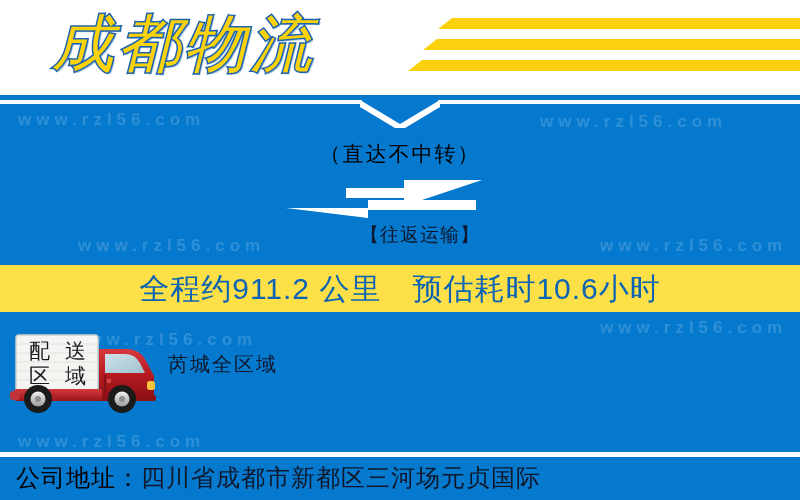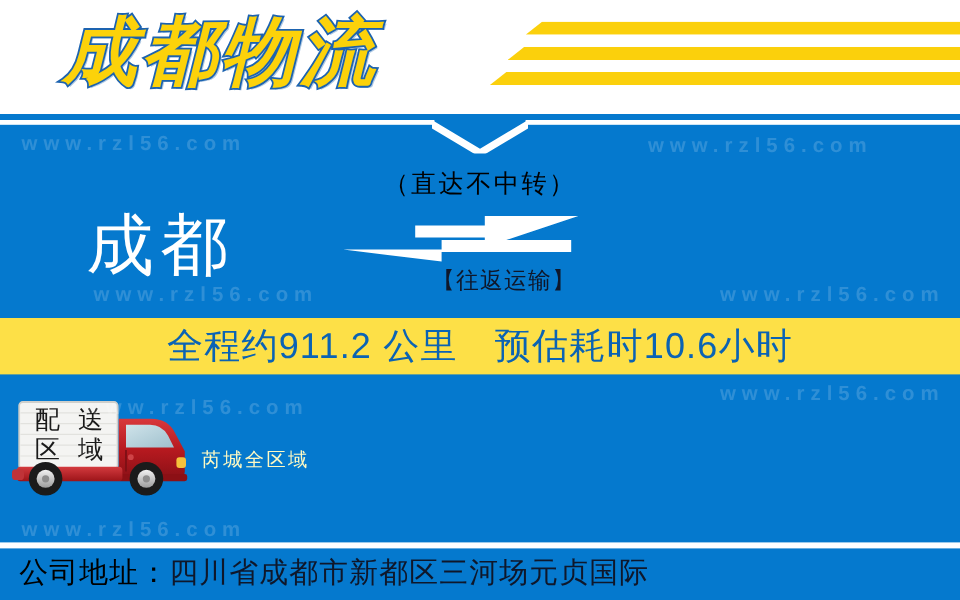--- a/index.html
+++ b/index.html
@@ -13,21 +13,21 @@
     background:#0579ce;
   }
 
   
   .header-band{
     position:absolute;left:0;top:0;width:800px;height:95px;
     background:#ffffff;
   }
   .brand-title{
     position:absolute;left:52px;top:5px;
-    font-size:62px;line-height:78px;font-weight:bold;font-style:italic;
+    font-size:62px;line-height:78px;font-weight:normal;font-style:italic;
     letter-spacing:4px;
     color:#fcd20a;
     -webkit-text-stroke:3px #1d63b0;
     paint-order:stroke fill;
     text-shadow:2px 2px 0 rgba(29,99,176,.35);
     white-space:nowrap;
   }
   .stripes{position:absolute;left:408px;top:16px;width:392px;height:62px;}
   .stripe{
     position:absolute;left:0;height:11px;width:392px;background:#fbd00c;
@@ -87,22 +87,22 @@
   .truck{position:absolute;left:6px;top:331px;width:152px;height:84px;}
   .truck svg{display:block;}
   .truck-box-label{
     position:absolute;left:22px;top:337px;width:72px;height:52px;
     display:flex;flex-wrap:wrap;align-content:center;justify-content:center;
     font-size:21px;line-height:25px;color:#1a1a1a;letter-spacing:1px;
     font-weight:500;
   }
   .truck-box-label span{width:50%;text-align:center;}
   .coverage-text{
-    position:absolute;left:168px;top:370px;
-    color:#fef9c3;font-size:16px;line-height:28px;letter-spacing:2px;
+    position:absolute;left:168px;top:350px;
+    color:#0f172a;font-size:20px;line-height:28px;letter-spacing:2px;
   }
 
   
   .bottom-rule{
     position:absolute;left:0;top:452px;width:800px;height:5px;background:#ffffff;
   }
   .address-row{
     position:absolute;left:16px;top:462px;
     font-size:24px;line-height:32px;letter-spacing:1px;white-space:nowrap;
   }
@@ -137,21 +137,20 @@
     <div class="rule-right"></div>
     <div class="chevron">
       <svg width="80" height="30" viewBox="0 0 80 30" xmlns="http://www.w3.org/2000/svg">
         <path d="M0 2 L40 26 L80 2 L80 9 L40 33 L0 9 Z" fill="#ffffff"></path>
       </svg>
     </div>
   </div>
 
   <div class="direct-note">（直达不中转）</div>
 
-  <div class="city city-from">成都</div>
 
   <div class="arrows">
     <svg width="196" height="44" viewBox="0 0 196 44" xmlns="http://www.w3.org/2000/svg">
 
       <path d="M6 28 L118 28 L118 18 L196 2 L118 2 L118 10 L6 10 Z" fill="#ffffff" opacity="0"></path>
       <path d="M196 2 L118 2 L118 10 L60 10 L60 20 L118 20 L118 28 Z" fill="#ffffff"></path>
 
       <path d="M0 30 L78 30 L78 22 L136 22 L136 12 L78 12 L78 4 Z" fill="#ffffff" opacity="0"></path>
       <path d="M0 30 L82 30 L82 22 L190 22 L190 32 L82 32 L82 40 Z" fill="#ffffff"></path>
     </svg>

